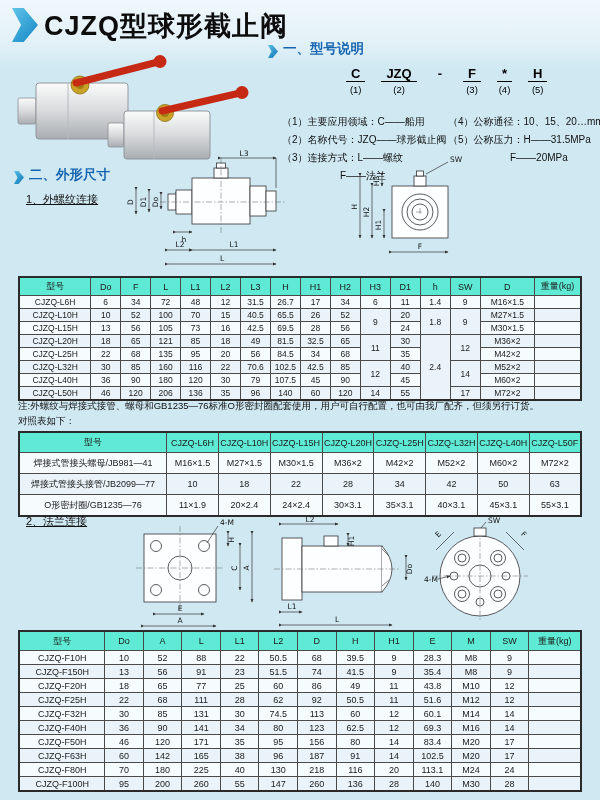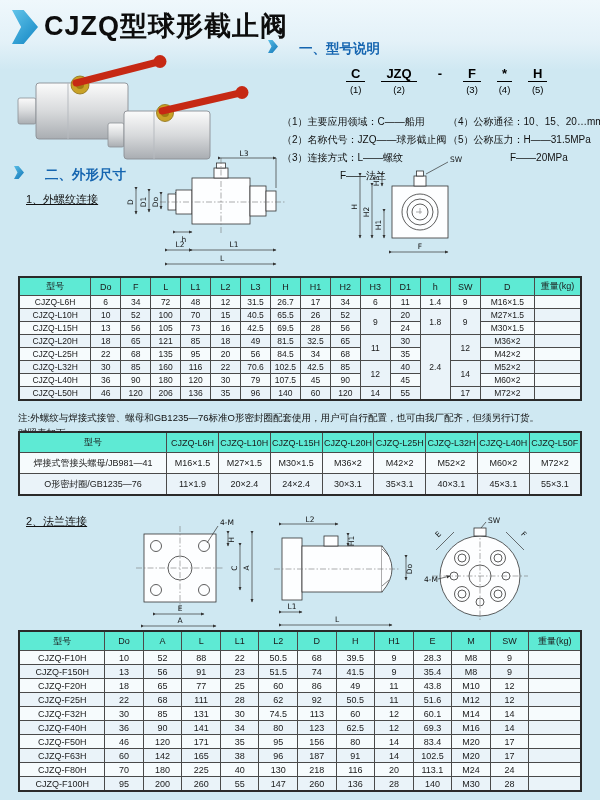--- a/index.html
+++ b/index.html
@@ -1,25 +1,25 @@
 <!DOCTYPE html>
 <html><head>
 <meta charset="utf-8">
 <style>
   html,body{margin:0;padding:0;}
   body{font-family:"Liberation Sans","DejaVu Sans",sans-serif;}
   .page{position:relative;width:600px;height:800px;overflow:hidden;
         background:linear-gradient(180deg,#eff8fc 0px,#e3f1f8 42px,#cfe8f2 70px,#cfe8f2 100%);}
   
-  .title-bar{position:absolute;left:12px;top:8px;display:flex;align-items:flex-end;gap:6px;}
+  .title-bar{position:absolute;left:12px;top:8px;display:flex;align-items:flex-start;gap:6px;}
   .arrow-big{width:26px;height:34px;background:linear-gradient(135deg,#62c4e9,#1286c4);
              clip-path:polygon(0% 0%,45% 0%,100% 50%,45% 100%,0% 100%,35% 50%);}
   .page-title{font-size:27px;font-weight:bold;color:#0d0d0d;letter-spacing:1px;}
   
-  .sec-head{position:absolute;display:flex;align-items:flex-start;gap:21px;}
+  .sec-head{position:absolute;display:flex;align-items:flex-end;gap:5px;}
   .arrow-small{width:10px;height:13px;background:linear-gradient(135deg,#58bde5,#1276b8);
                clip-path:polygon(0% 0%,45% 0%,100% 50%,45% 100%,0% 100%,35% 50%);}
   .sec-head span{font-size:13.5px;font-weight:bold;color:#1565b0;}
   .sub-label{position:absolute;font-size:11px;color:#111;text-decoration:underline;}
   
   .model-panel{position:absolute;left:268px;top:40px;width:326px;}
   .formula{display:flex;margin:8px 0 4px 78px;}
   .fi{text-align:center;margin-right:16px;}
   .fi .t{font-size:13px;font-weight:bold;color:#000;border-bottom:1.5px solid #000;padding:0 5px;line-height:15px;}
   .fi.nou .t{border-bottom:none;}
@@ -52,21 +52,21 @@
   .t2 th{padding:3px 0;}
   .t2 td{padding:3.5px 0;}
   .t2 th:nth-child(1){width:26%;}
   .t3{left:18px;top:630px;width:564px;font-size:9px;}
   .t3 th{padding:2.5px 0;}
   .t3 td{padding:1.5px 0;}
   .t3 th:nth-child(1){width:15%;}
   .t3 th:nth-child(13){width:9%;}
   tbody tr:nth-child(even) td{background:#eaf3f9;}
   
-  .note{position:absolute;left:18px;top:399px;width:572px;font-size:9.5px;color:#111;line-height:1.55;margin-top:12px;}
+  .note{position:absolute;left:18px;top:399px;width:572px;font-size:9.5px;color:#111;line-height:1.55;}
 </style>
 </head>
 <body>
 
 <div class="page">
 
   <div class="title-bar">
     <div class="arrow-big"></div>
     <div class="page-title">CJZQ型球形截止阀</div>
   </div>
@@ -405,20 +405,31 @@
           <td>M16×1.5</td>
           <td>M27×1.5</td>
           <td>M30×1.5</td>
           <td>M36×2</td>
           <td>M42×2</td>
           <td>M52×2</td>
           <td>M60×2</td>
           <td>M72×2</td>
         </tr>
         <tr>
+          <td>焊接式管接头接管/JB2099—77</td>
+          <td>10</td>
+          <td>18</td>
+          <td>22</td>
+          <td>28</td>
+          <td>34</td>
+          <td>42</td>
+          <td>50</td>
+          <td>63</td>
+        </tr>
+        <tr>
           <td>O形密封圈/GB1235—76</td>
           <td>11×1.9</td>
           <td>20×2.4</td>
           <td>24×2.4</td>
           <td>30×3.1</td>
           <td>35×3.1</td>
           <td>40×3.1</td>
           <td>45×3.1</td>
           <td>55×3.1</td>
         </tr>

